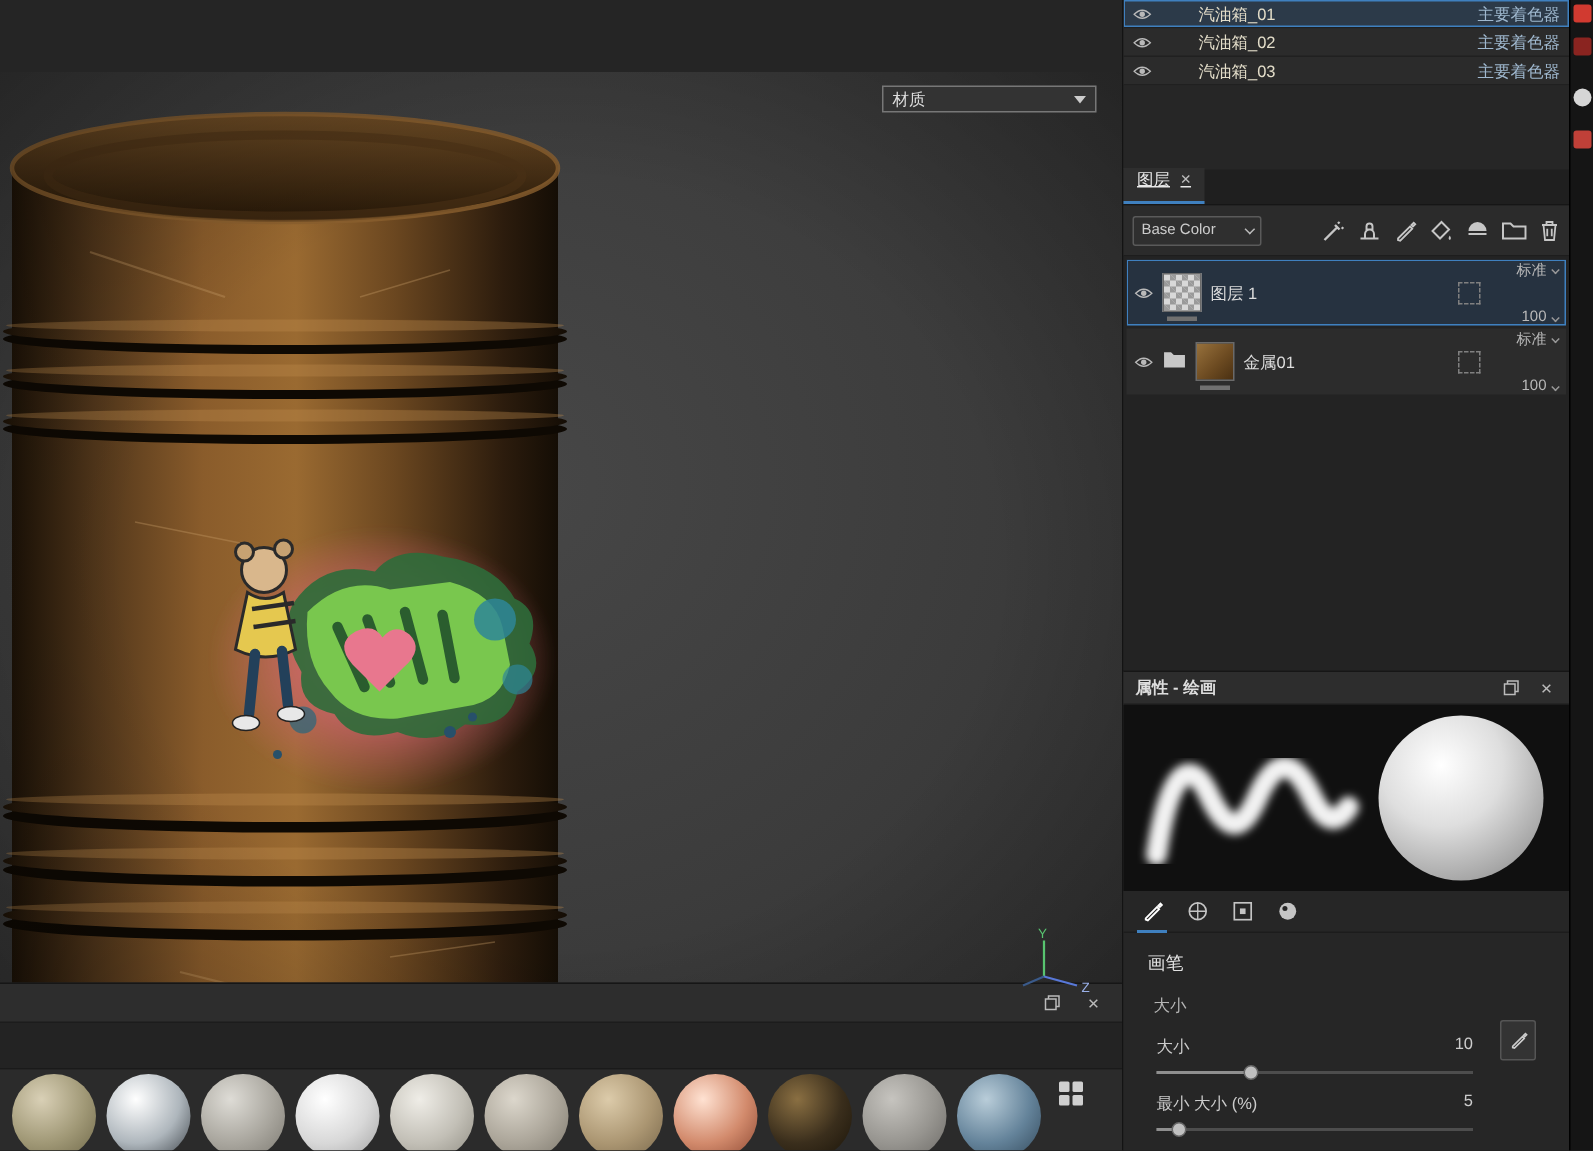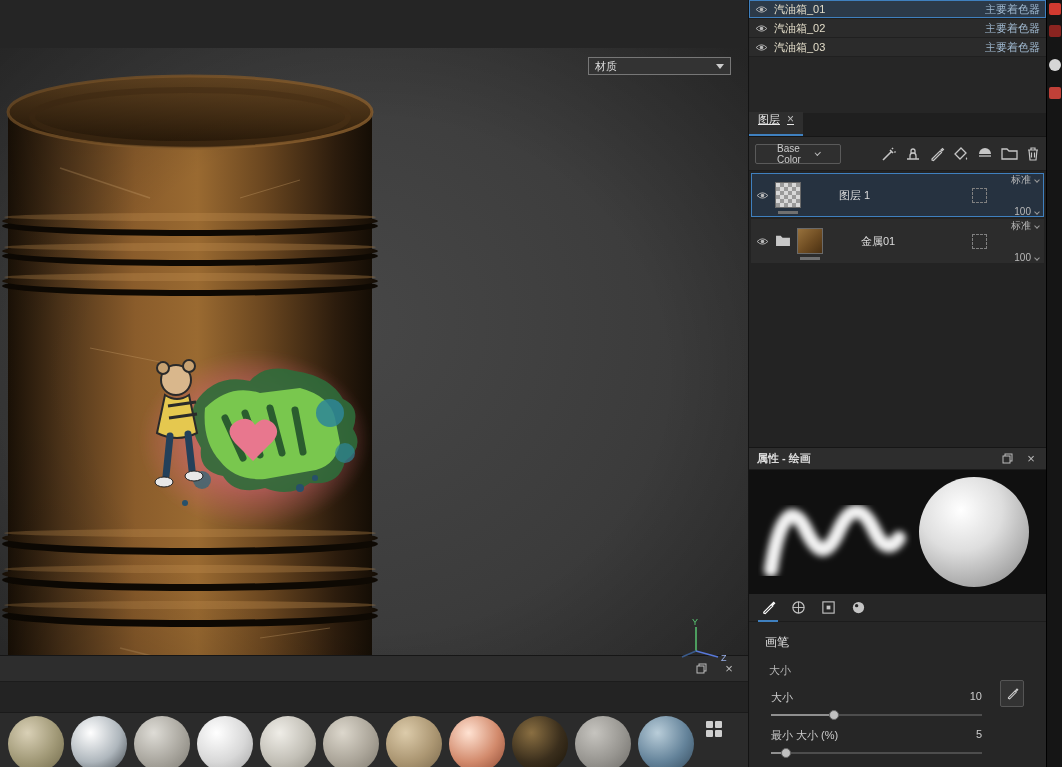--- a/index.html
+++ b/index.html
@@ -33,47 +33,47 @@
   .right-col { position:absolute; left:748px; top:0; width:298px; height:767px; background:#262626; border-left:1px solid #131313; display:flex; flex-direction:column; }
 
   .rp-topbar { height:20px; background:#262626; border-bottom:1px solid #1d1d1d; display:flex; align-items:center; padding:0 6px; gap:10px; }
   .circle-icon { width:13px; height:13px; border:1px solid #b5b5b5; border-radius:50%; position:relative; }
   .circle-icon i { position:absolute; left:3px; top:3px; width:5px; height:5px; border:1px solid #b5b5b5; border-radius:50%; }
   .settings-btn { margin-left:auto; height:15px; border:1px solid #6a6a6a; border-radius:2px; display:flex; align-items:center; padding:0 6px; color:#ddd; font-size:10px; }
   .chev { width:5px; height:5px; border-right:1px solid #bbb; border-bottom:1px solid #bbb; transform:rotate(45deg) translateY(-1px); display:inline-block; margin-left:6px; }
 
   .ts-row { height:19px; display:flex; align-items:center; background:#2b2b2b; border-bottom:1px solid #202020; padding:0 6px; gap:6px; }
   .ts-row.selected { background:#2c3a49; box-shadow:inset 0 0 0 1px #3f80bf; }
-  .ts-name { color:#e3ddc9; }
+  .ts-name { color:#e3ddc9;margin-left:25px; }
   .ts-shader { margin-left:auto; color:#9fb8cf; }
   .ts-gap { height:56px; background:#262626; }
 
   .lp-tabs { height:24px; background:#1f1f1f; display:flex; align-items:flex-end; border-bottom:1px solid #161616; }
   .tab { height:24px; display:flex; padding:0 9px; gap:7px;text-decoration:underline; }
   .tab.active { background:#2e2e2e; color:#e8e8e8; position:relative; }
   .tab.active::after { content:""; position:absolute; left:0; right:0; bottom:0; height:2px; background:#3f80bf; }
   .tab.inactive { background:#363636; color:#b5b5b5; font-size:10px; letter-spacing:0; }
   .tab-close { color:#bbb; font-size:12px; cursor:pointer; }
 
   .lp-toolbar { height:34px; background:#2b2b2b; border-bottom:1px solid #1d1d1d; display:flex; align-items:center; padding:0 6px; }
-  .channel-dd { width:86px; height:20px; border:1px solid #5a5a5a; border-radius:2px; background:#2f2f2f; color:#ccc; display:flex; align-items:center; padding:0 21px; font-size:10px; }
+  .channel-dd { width:86px; height:20px; border:1px solid #5a5a5a; border-radius:2px; background:#2f2f2f; color:#ccc; display:flex; align-items:center; padding:0 5px; font-size:10px; }
   .lp-icons { margin-left:auto; display:flex; gap:8px; align-items:center; color:#c6c6c6; }
   .lp-icons svg { display:block; }
 
   .layers-list { flex:1; background:#232323; padding:2px; overflow:hidden; }
   .layer-row { height:44px; background:#2c2c2c; margin-bottom:2px; display:flex; align-items:center; padding:0 5px; gap:6px; position:relative; }
   .layer-row.selected { background:#263240; box-shadow:inset 0 0 0 1px #3f80bf; }
   .thumb { width:26px; height:26px; border:1px solid #6a6a6a; position:relative; }
   .thumb .underbar { position:absolute; left:2px; bottom:-7px; width:20px; height:3px; background:#707070; }
   .thumb-checker { background-color:#d8d8d8;
     background-image:linear-gradient(45deg,#9a9a9a 25%,transparent 25%,transparent 75%,#9a9a9a 75%),
                      linear-gradient(45deg,#9a9a9a 25%,transparent 25%,transparent 75%,#9a9a9a 75%);
     background-size:8px 8px; background-position:0 0,4px 4px; }
   .thumb-rust { background:linear-gradient(135deg,#97713c 0%,#6e4c22 55%,#4a3012 100%); }
-  .layer-name { color:#ddd;margin-left:32px; }
+  .layer-name { color:#ddd; }
   .mask-box { margin-left:auto; width:15px; height:15px; border:1px dashed #808080; }
   .blend-col { width:46px; display:flex; flex-direction:column; gap:19px; align-items:flex-end; font-size:10px; color:#b9b9b9; }
   .blend-col .cell { display:flex; align-items:center; gap:4px; }
   .chev-sm { width:4px; height:4px; border-right:1px solid #999; border-bottom:1px solid #999; transform:rotate(45deg); display:inline-block; }
 
   
   .props { height:320px; background:#262626; border-top:1px solid #161616; display:flex; flex-direction:column; }
   .props-header { height:22px; background:#2d2d2d; border-bottom:1px solid #1c1c1c; display:flex; align-items:center; padding:0 8px; gap:10px; }
   .props-title { font-weight:bold; color:#ddd; }
   .props-header .spacer { flex:1; }

